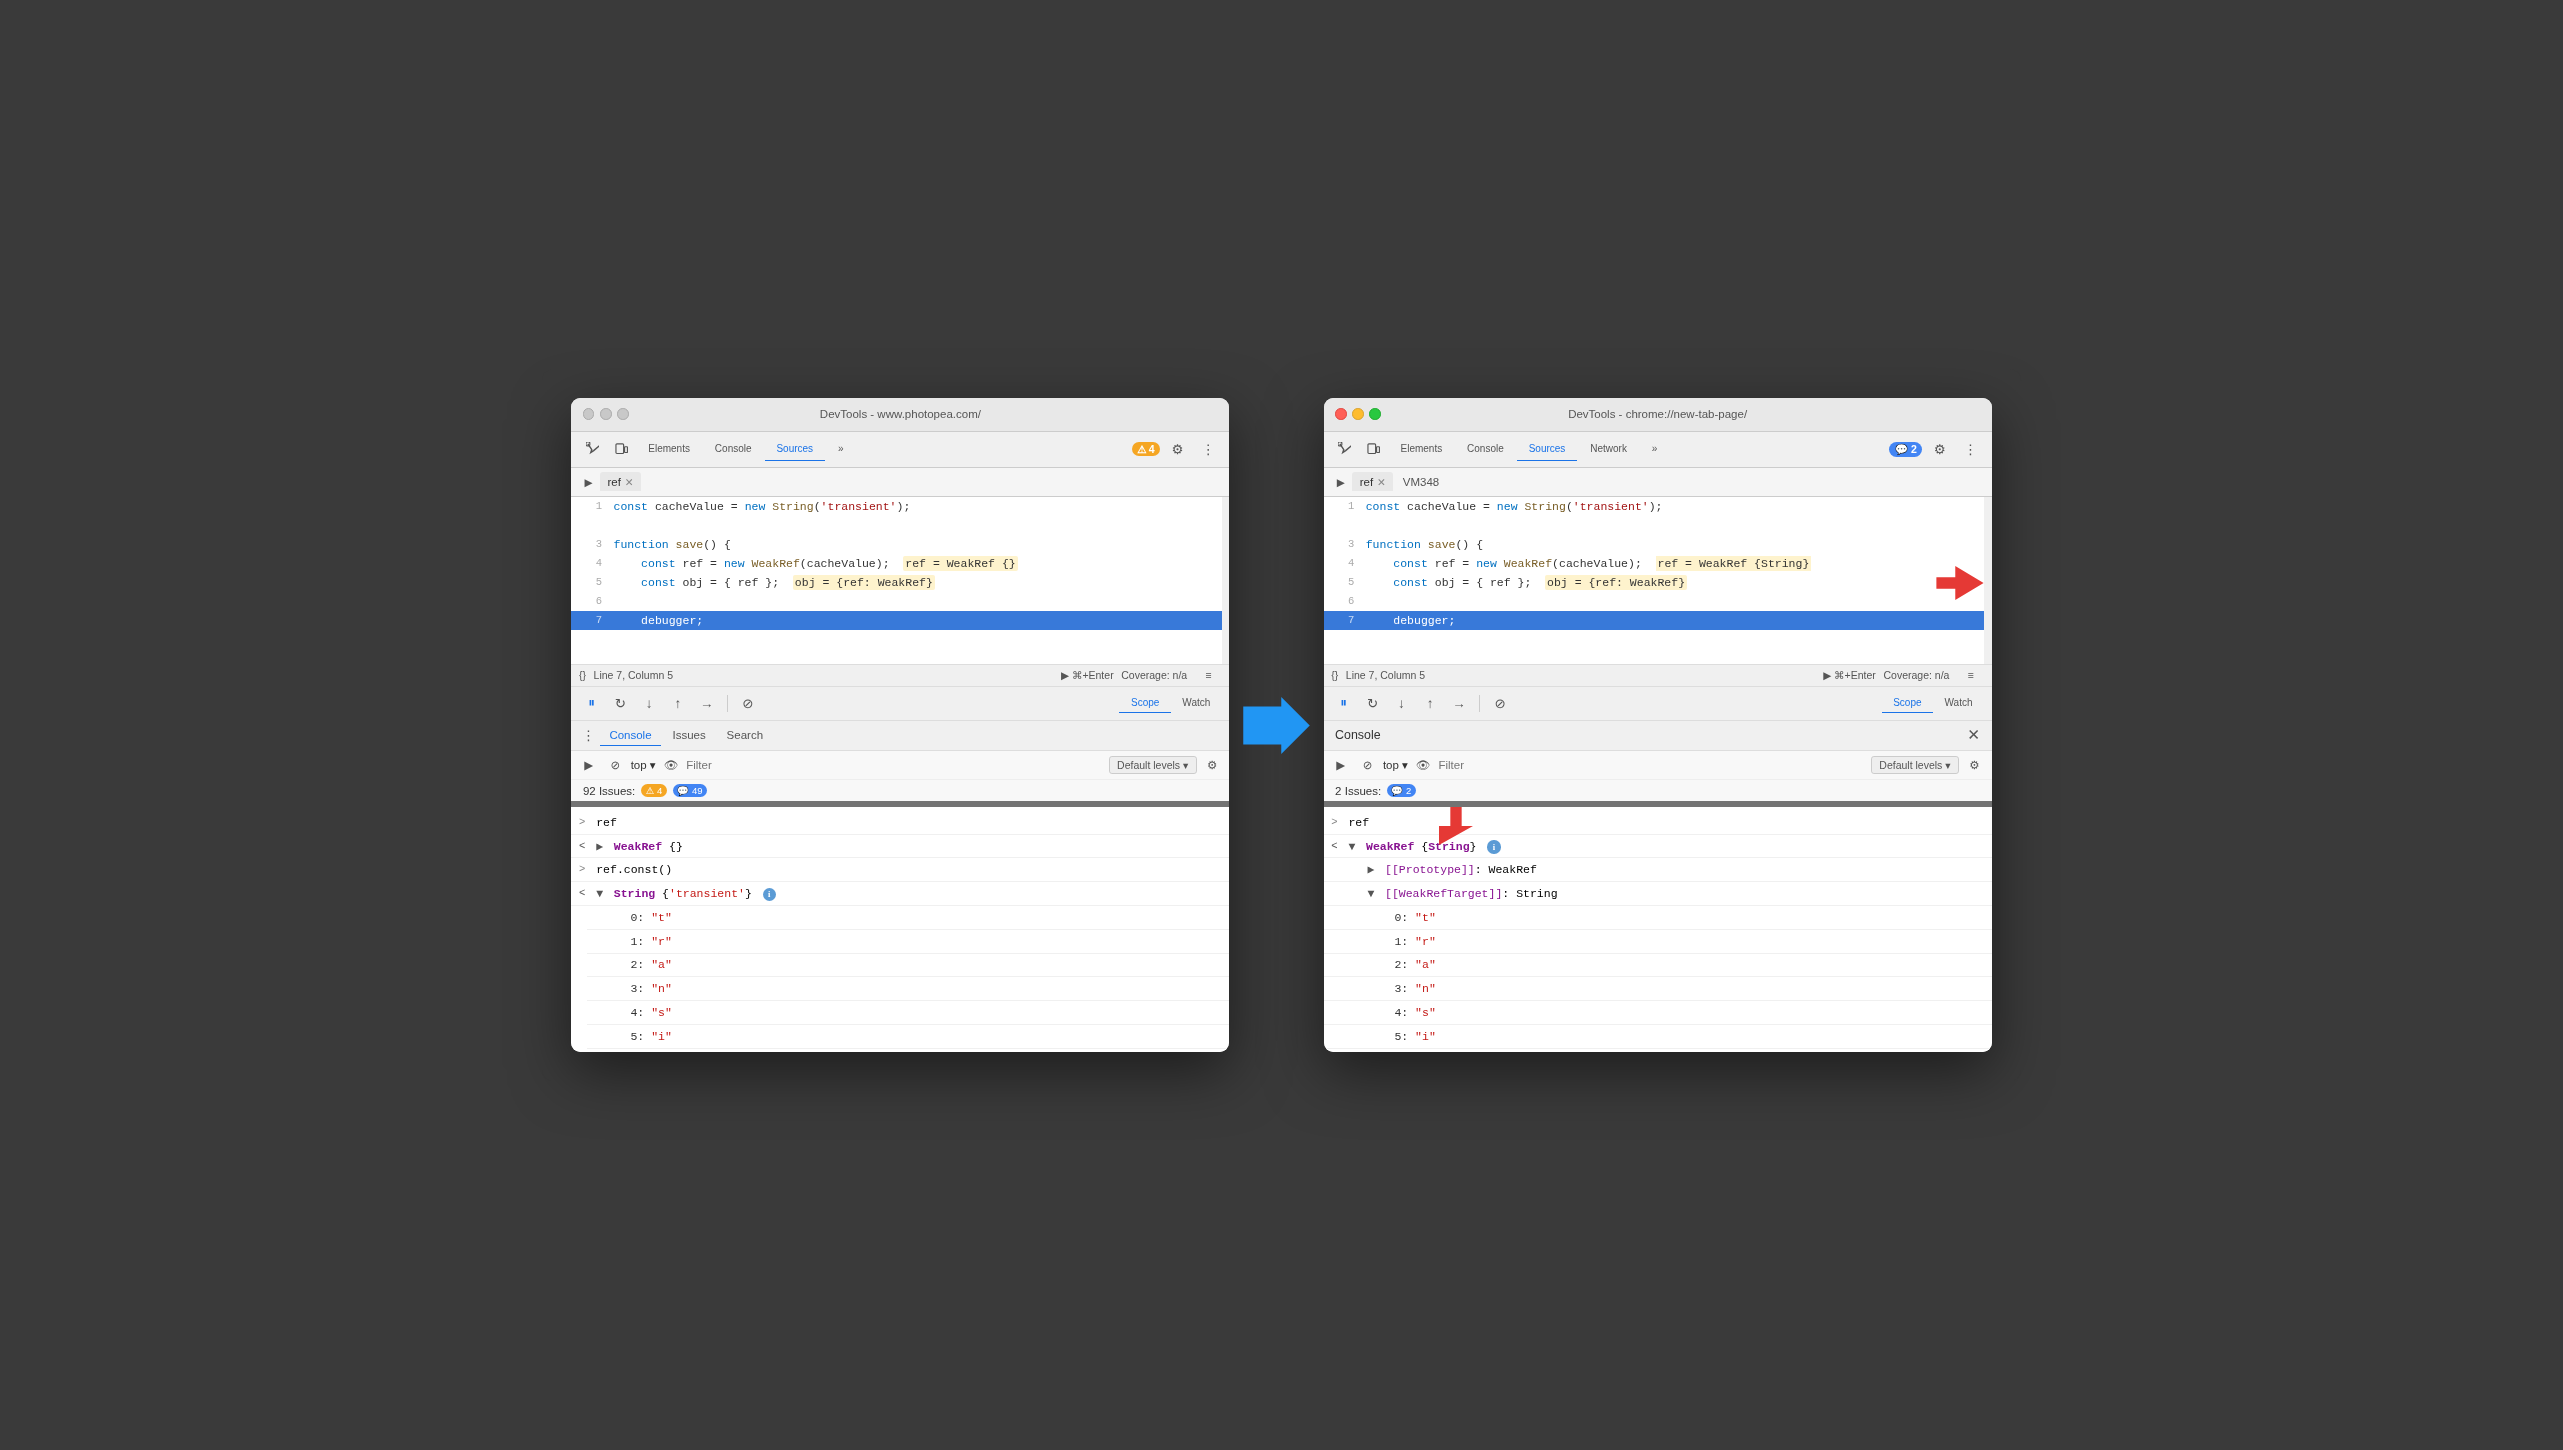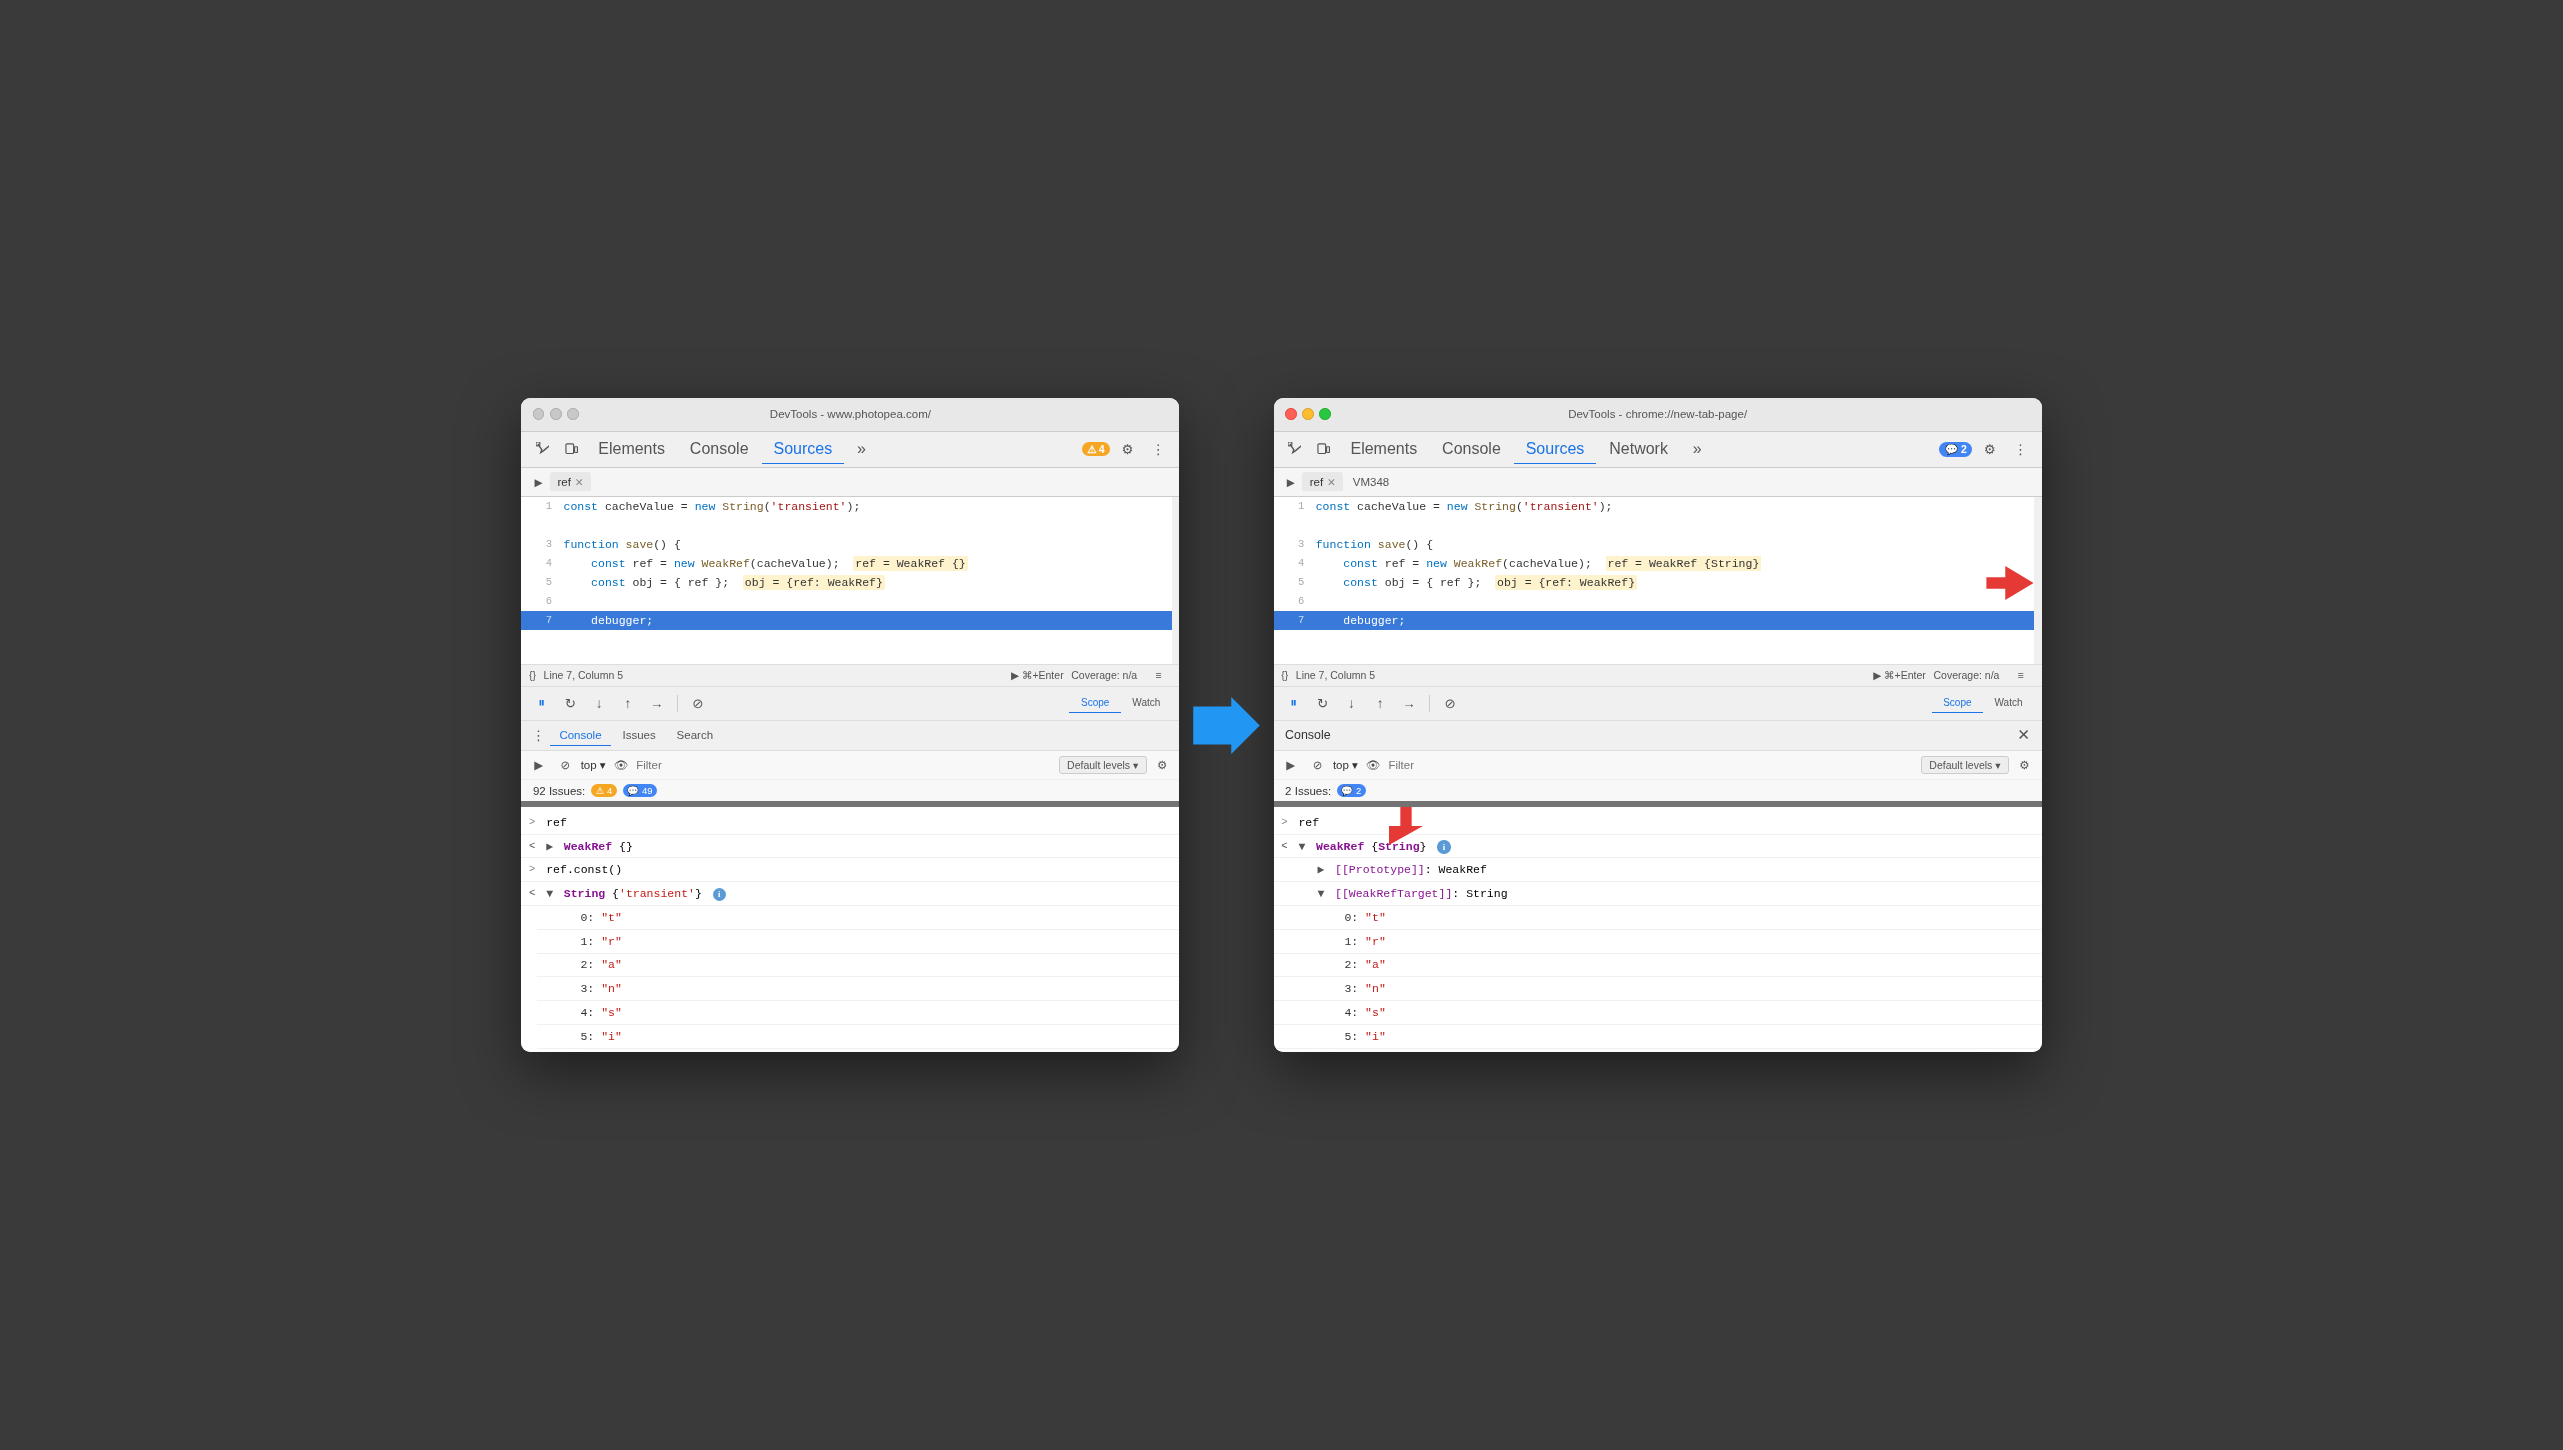--- a/index.html
+++ b/index.html
@@ -21,21 +21,21 @@
     .devtools-window {
       border-radius: 9.5px;
       overflow: hidden;
       box-shadow: 0 19px 57px rgba(0,0,0,0.5);
       width: 658px;
       background: #f5f5f5;
       display: flex;
       flex-direction: column;
     }
     .devtools-window.right {
-      width: 768px;
+      width: 668px;
     }
     
     .titlebar {
       background: #e8e8e8;
       height: 34px;
       display: flex;
       align-items: center;
       padding: 0 11.5px;
       border-bottom: 1px solid #ccc;
       position: relative;
@@ -76,21 +76,21 @@
       height: 27px;
       display: flex;
       align-items: center;
       justify-content: center;
       color: #555;
       font-size: 12.4px;
       cursor: pointer;
     }
     .devtools-tab {
       padding: 5.7px 11.5px;
-      font-size: 16px;
+      font-size: 10px;
       color: #555;
       cursor: pointer;
       border-bottom: 1.9px solid transparent;
     }
     .devtools-tab.active {
       color: #1a73e8;
       border-bottom: 1.9px solid #1a73e8;
     }
     .devtools-tab-spacer { flex: 1; }
     .devtools-tab-badge {

